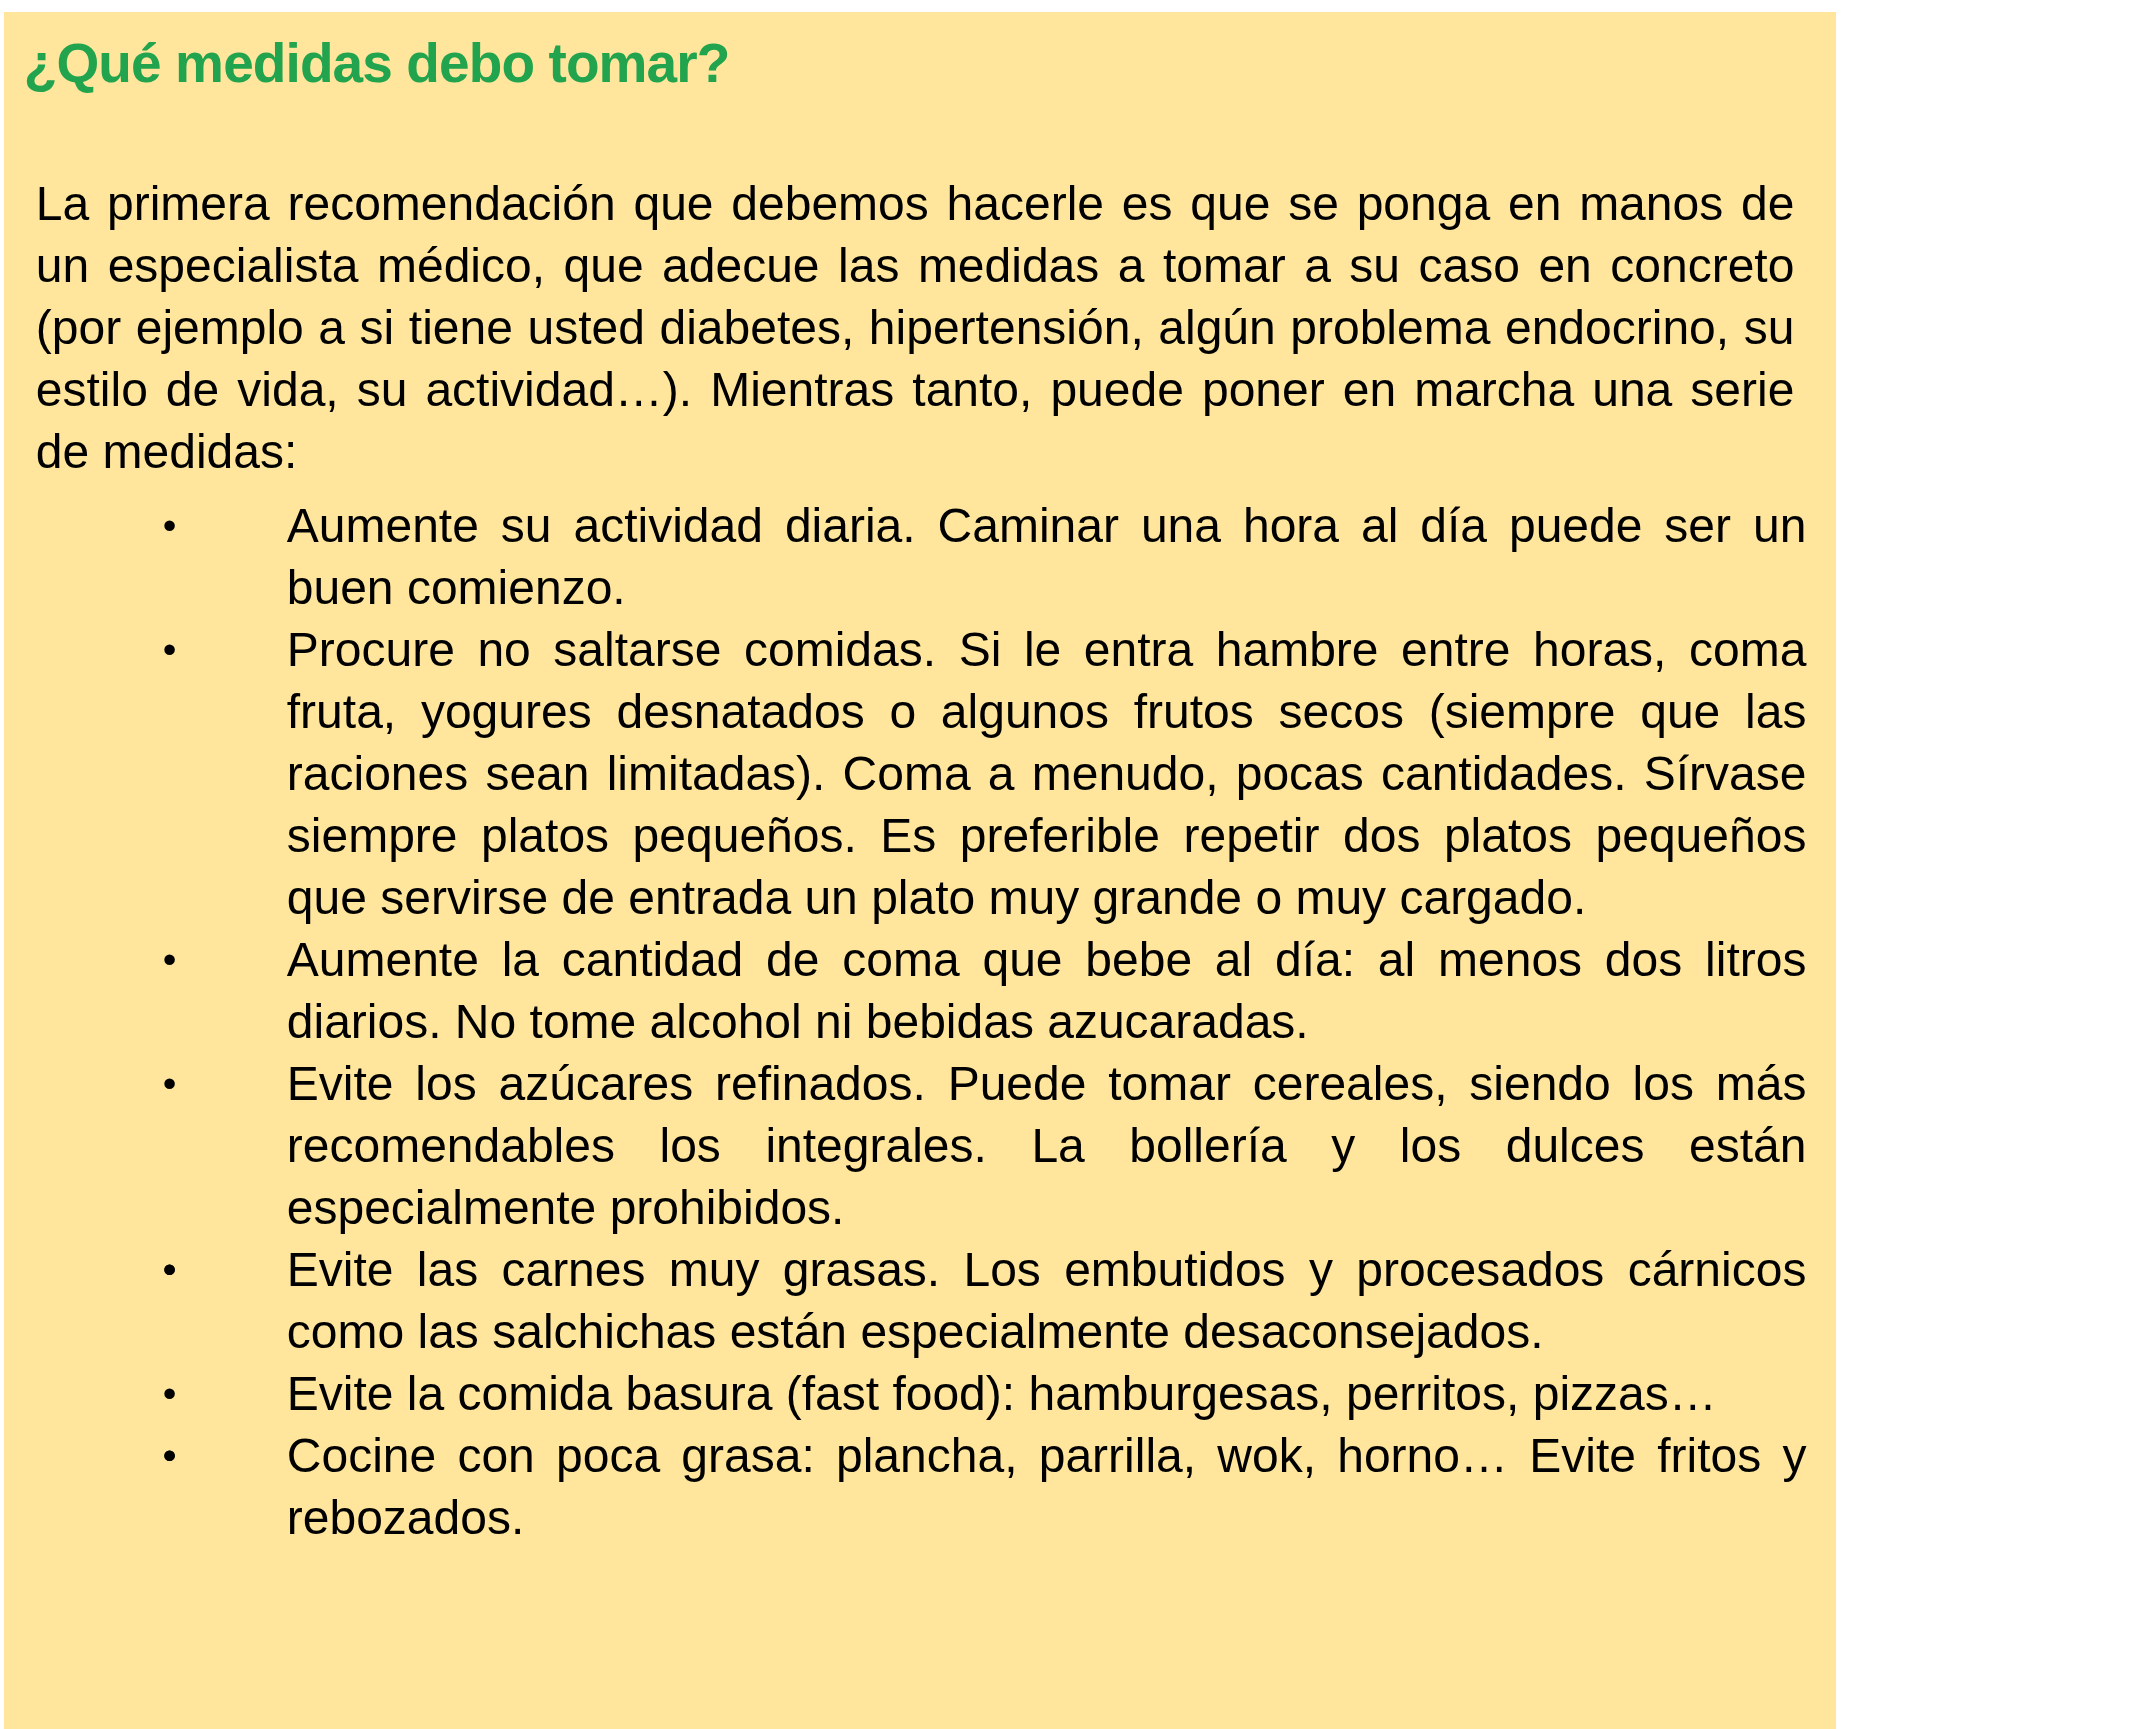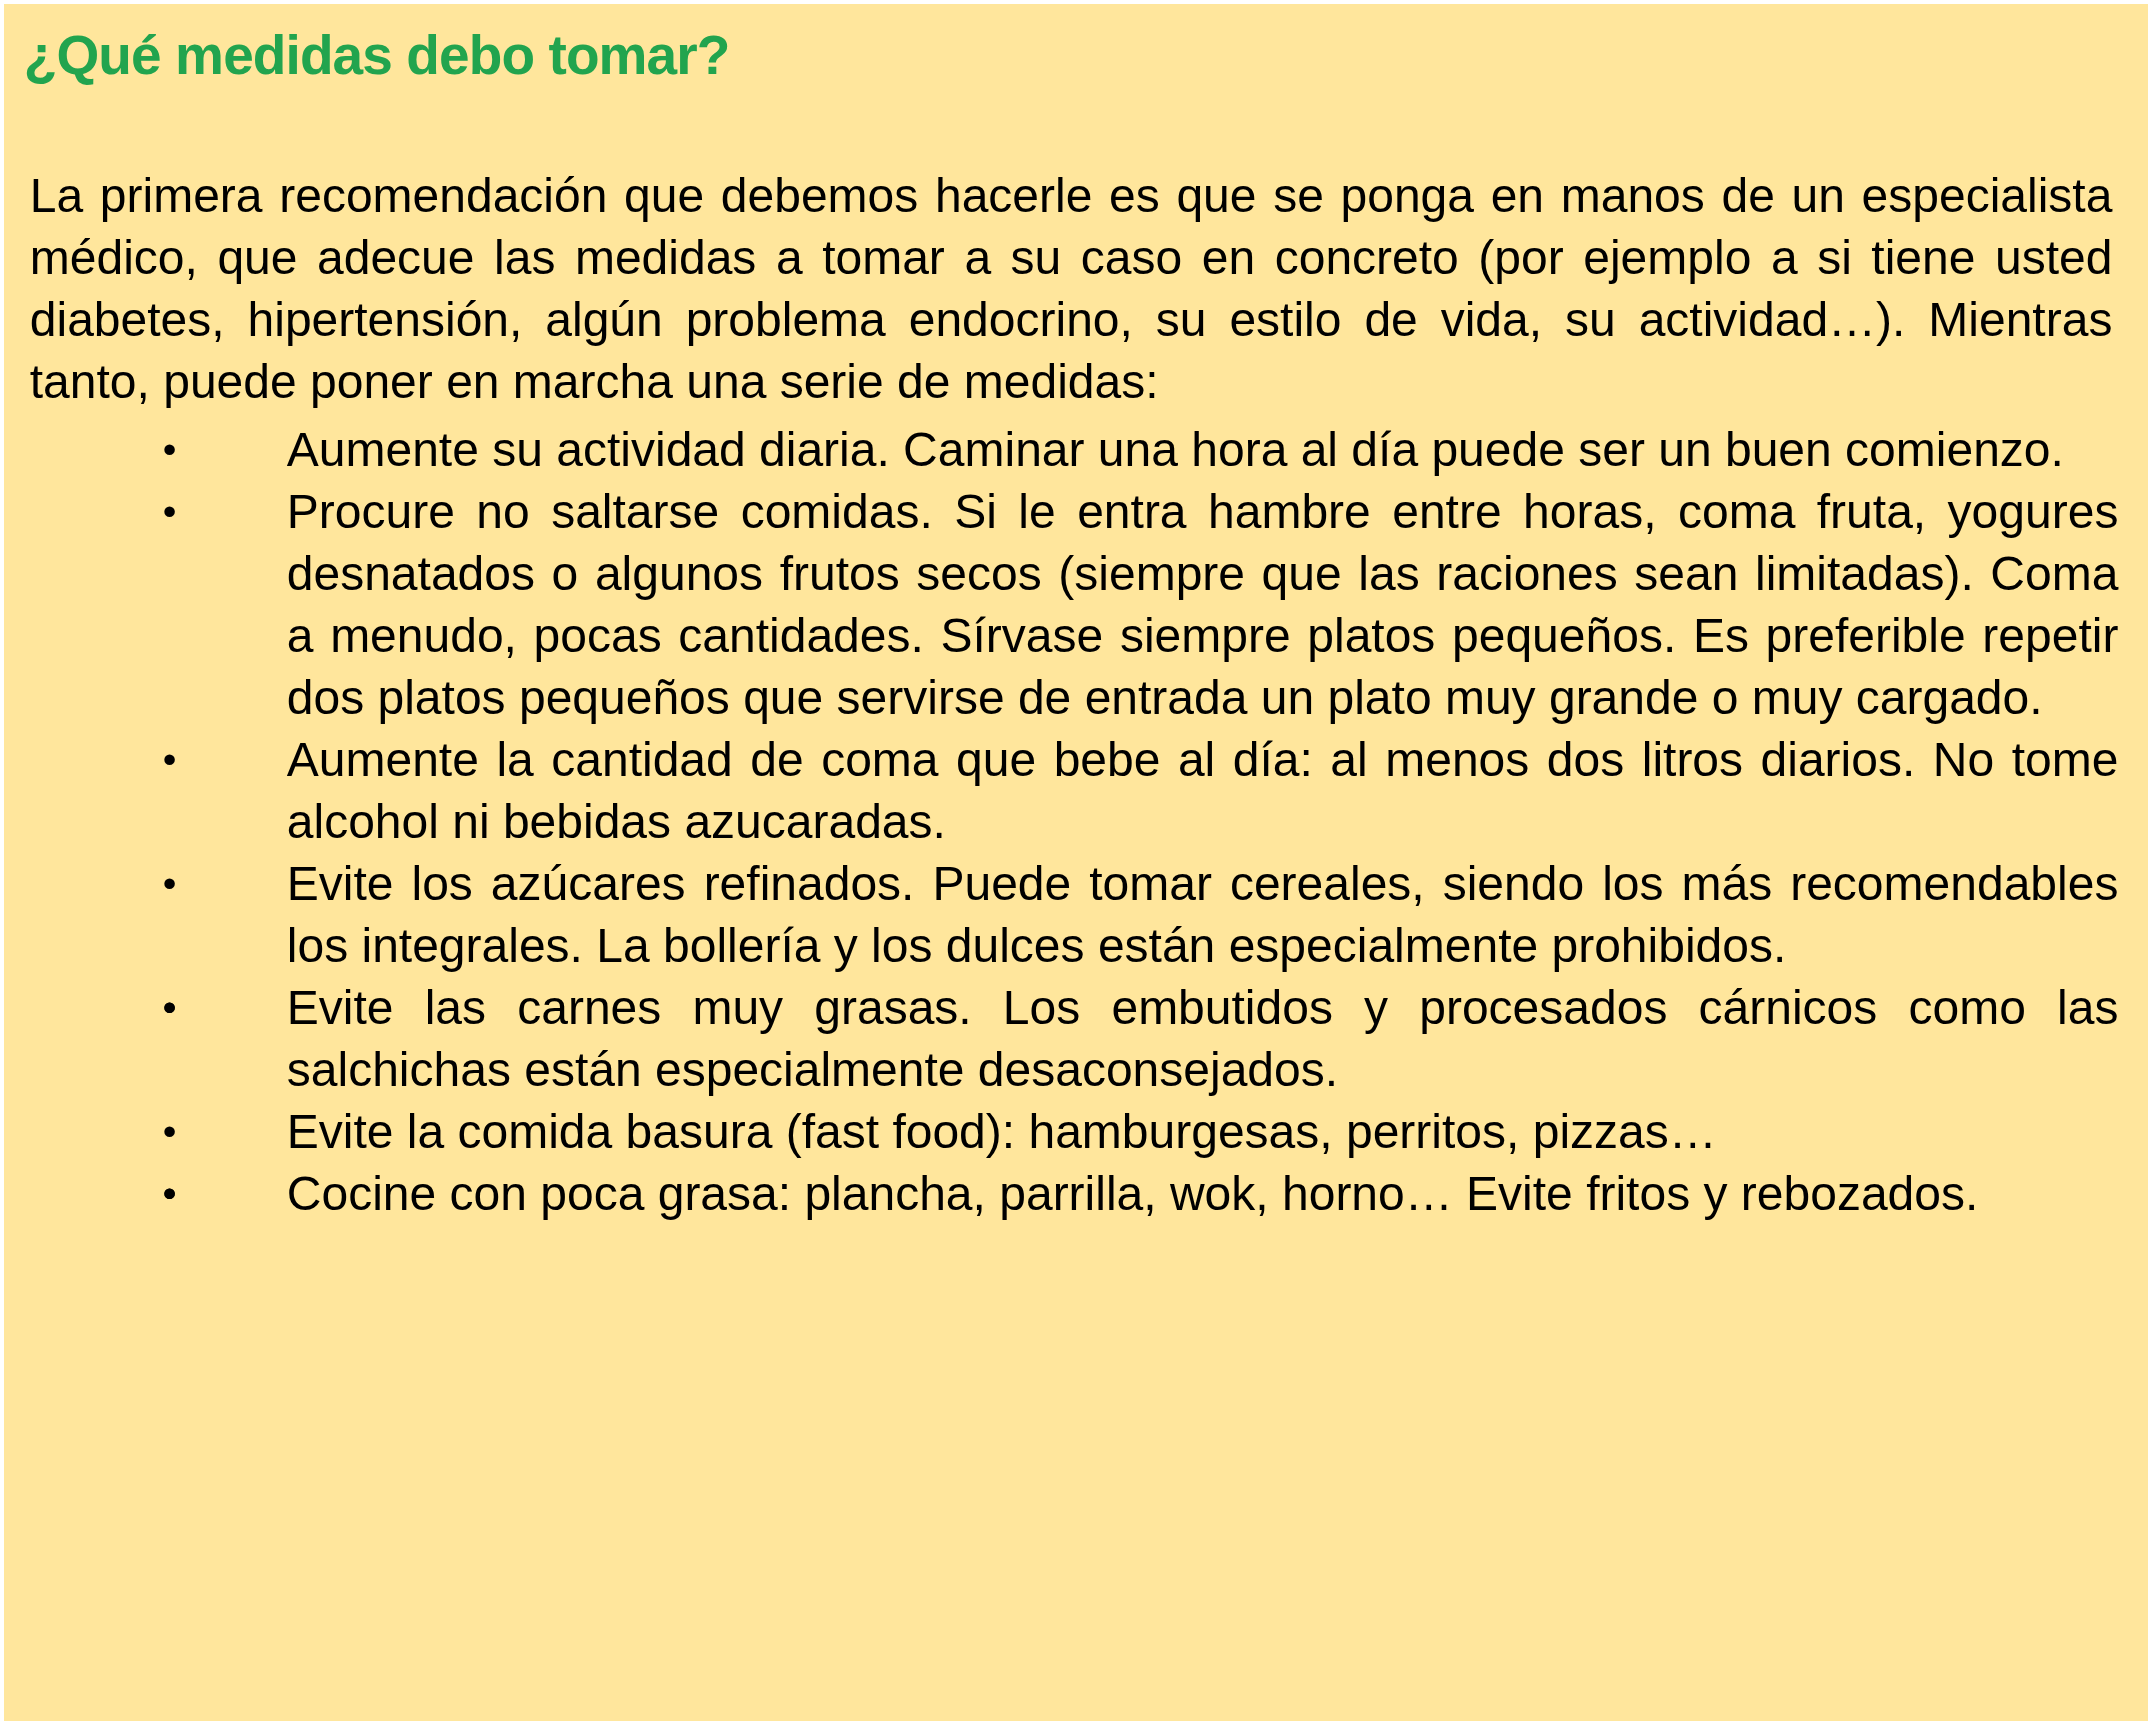--- a/index.html
+++ b/index.html
@@ -13,36 +13,36 @@
     width:2148px;
     height:1729px;
     background:#ffffff;
     font-family:"Liberation Sans", sans-serif;
     color:var(--text-color);
     overflow:hidden;
   }
   .panel{
     position:absolute;
     left:4.4px;
-    top:4px;
-    width:2144px;
+    top:12px;
+    width:1832px;
     height:1717px;
     background:var(--panel-bg);
     padding:10.6px 30px 0 19.4px;
   }
   h1.title{
     margin:7px 0 76px 0;
     font-size:55px;
     line-height:67px;
     font-weight:bold;
     color:var(--heading-color);
     letter-spacing:-0.9px;
   }
   p.intro{
-    margin:6px;
+    margin:12px;
     font-size:48px;
     line-height:62px;
     text-align:justify;
   }
   ul.measures{
     list-style:none;
     margin:0;
     padding:0;
   }
   ul.measures li{

